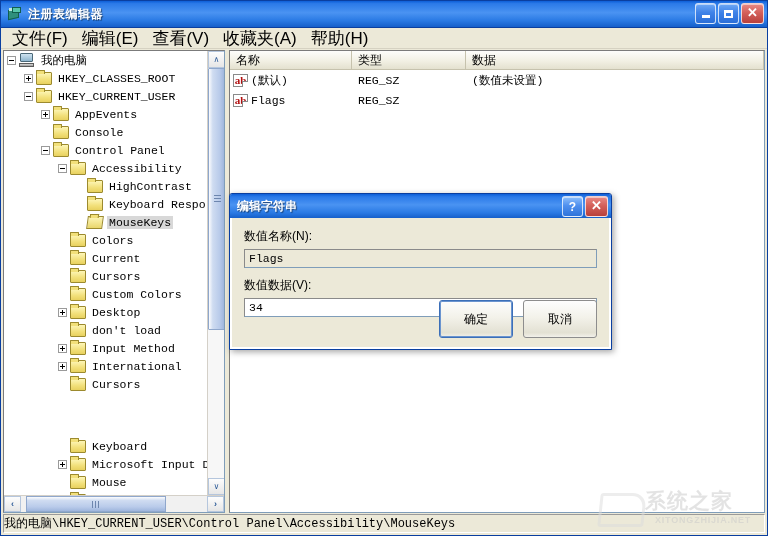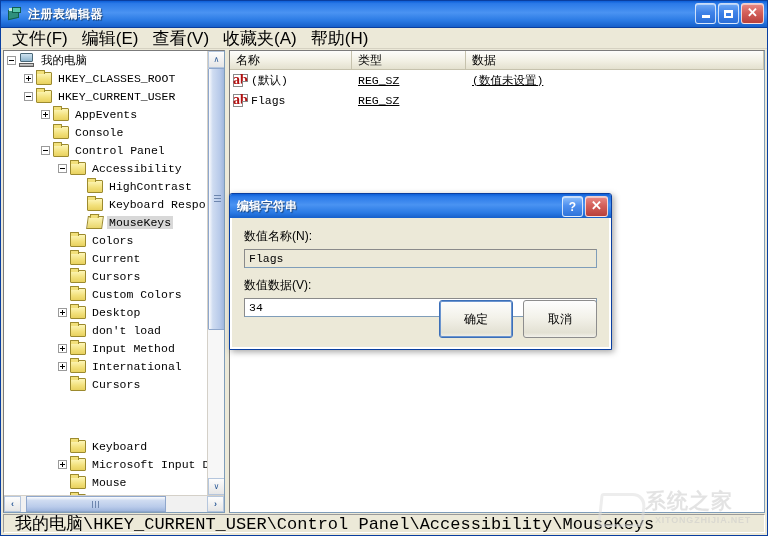--- a/index.html
+++ b/index.html
@@ -251,28 +251,28 @@
     display:flex; align-items:center; padding-left:6px;
     border-right:1px solid #c6c2ad;
     overflow:hidden; white-space:nowrap;
   }
   .lrow {
     height:20px; display:flex; align-items:center;
     font-family:"Liberation Mono", monospace;
     font-size:11.5px; color:#000;
   }
   .lrow .c-name { display:flex; align-items:center; padding-left:3px; overflow:hidden; white-space:nowrap;}
-  .lrow .c-type, .lrow .c-data { padding-left:6px; overflow:hidden; white-space:nowrap;text-decoration:underline; }
+  .lrow .c-type, .lrow .c-data { padding-left:6px; overflow:hidden; white-space:nowrap; }
   .ab-icon {
     width:15px;height:13px;flex:0 0 15px;margin-right:3px;
     background:#fff; border:1px solid #8a8a8a;
     position:relative;
     display:flex; align-items:center; justify-content:center;
     font-family:"Liberation Serif", serif;
-    font-size:14px; font-weight:bold; color:#b01010;
+    font-size:11px; font-weight:bold; color:#b01010;
     line-height:1;
   }
   .ab-icon::after{
     content:""; position:absolute; right:-1px; bottom:-1px;
     width:5px;height:5px;background:#fff;
     border-left:1px solid #8a8a8a; border-top:1px solid #8a8a8a;
     transform: rotate(0deg);
   }
 
   
@@ -281,23 +281,23 @@
     background:#ece9d8;
     display:flex; align-items:center;
     padding: 0 2px 2px 2px;
   }
   #status-inner {
     flex:1 1 auto; height:19px;
     border:1px solid #9a9a9a;
     border-right-color:#fff; border-bottom-color:#fff;
     background:#ece9d8;
     display:flex; align-items:center;
-    padding-left:11px;
+    padding-left:0;
     font-family:"Liberation Mono", monospace;
-    font-size:17px; color:#000;
+    font-size:12px; color:#000;
     white-space:nowrap; overflow:hidden;
   }
 
   
   #dialog {
     position:absolute;
     left: 228px; top: 144px;
     width: 383px; height: 157px;
     background:#ece9d8;
     border:1px solid #0a3fa0;

